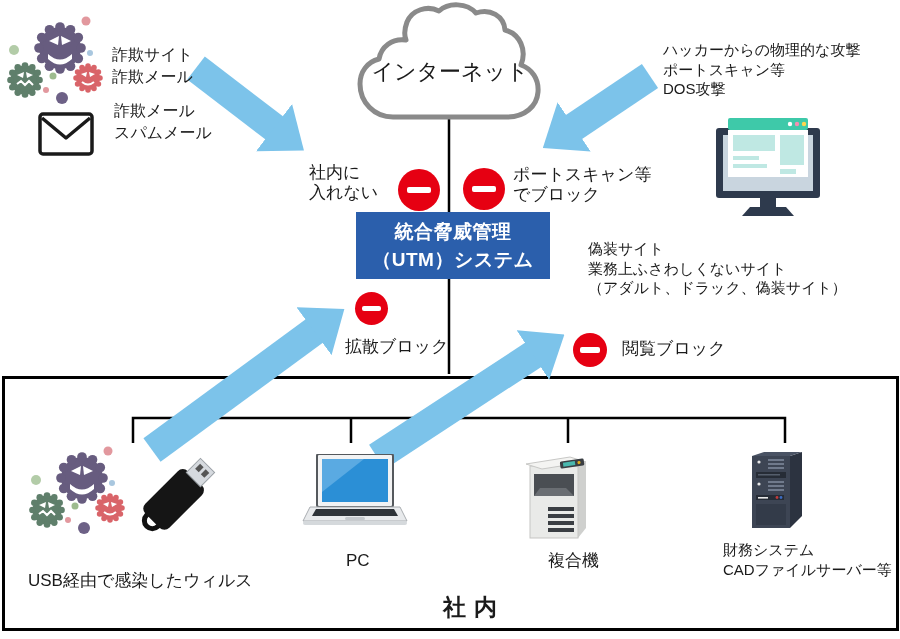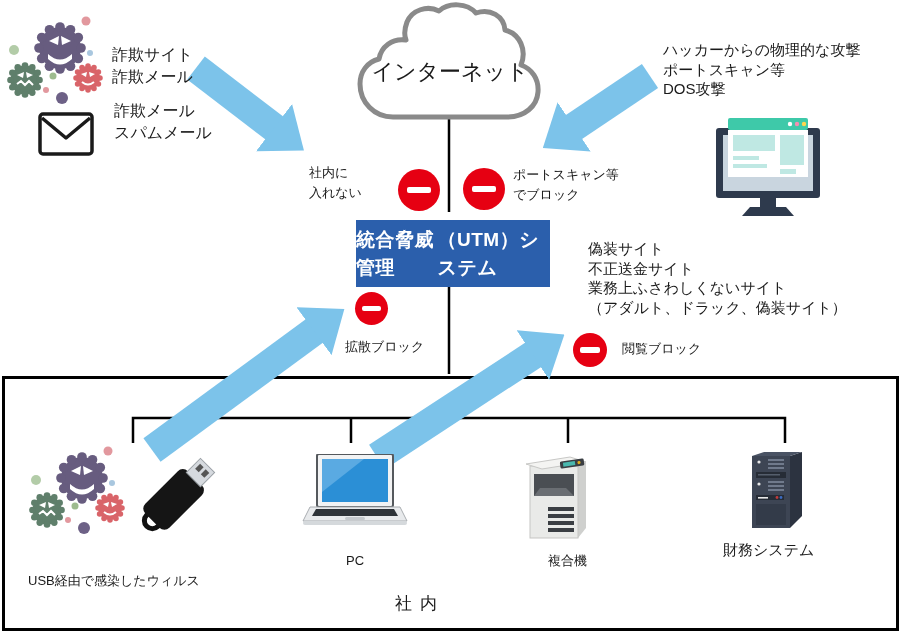--- a/index.html
+++ b/index.html
@@ -1,37 +1,37 @@
 <!DOCTYPE html>
 <html><head>
 <meta charset="utf-8">
 <style>
   html,body{margin:0;padding:0;background:#fff;}
   #stage{position:relative;width:900px;height:639px;background:#ffffff;overflow:hidden;
          font-family:"Liberation Sans","DejaVu Sans",sans-serif;color:#1a1a1a;}
   .abs{position:absolute;}
   .label{font-size:15px;line-height:19.5px;white-space:nowrap;color:#1a1a1a;}
   .label.big{font-size:16px;line-height:22px;}
-  .label.mid{font-size:13px;line-height:19.5px;}
+  .label.mid{font-size:17px;line-height:19.5px;}
   #svg-layer{position:absolute;left:0;top:0;z-index:3;pointer-events:none;}
   .icon-wrap{z-index:4;}
   .txt{z-index:5;}
   
   #company-box{left:2px;top:376px;width:891px;height:249px;border:3px solid #000;z-index:1;background:#fff;}
   
   #utm-box{left:356px;top:212px;width:194px;height:67px;background:#2B5FAC;z-index:4;
-           display:flex;flex-direction:row;align-items:center;justify-content:center;
-           color:#fff;font-weight:bold;font-size:19px;line-height:28px;letter-spacing:.5px;margin-top:8px;}
+           display:flex;flex-direction:column;align-items:center;justify-content:center;
+           color:#fff;font-weight:bold;font-size:19px;line-height:28px;letter-spacing:.5px;}
   
   #internet-label{left:366px;top:57px;width:168px;text-align:center;font-size:22px;font-weight:normal;z-index:5;}
   
   .noentry{border-radius:50%;background:#E60012;display:flex;align-items:center;justify-content:center;z-index:6;}
   .noentry .bar{width:58%;height:16%;background:#fff;border-radius:2px;}
   
-  #company-label{left:395px;top:592px;width:110px;text-align:left;font-size:17px;font-weight:normal;letter-spacing:8px;z-index:5;}
+  #company-label{left:395px;top:592px;width:110px;text-align:right;font-size:23px;font-weight:bold;letter-spacing:8px;z-index:5;}
   .two-line div{display:block;}
 </style>
 </head>
 <body>
 
 <div id="stage">
 
   <div id="company-box" class="abs"></div>
 
   <svg id="svg-layer" width="900" height="639" viewBox="0 0 900 639">
@@ -96,34 +96,34 @@
     <div>入れない</div>
   </div>
 
   <div class="abs txt label mid" style="left:513px;top:165px;">
     <div>ポートスキャン等</div>
     <div>でブロック</div>
   </div>
 
   <div class="abs txt label" style="left:588px;top:241px;font-family:Liberation Mono, monospace;">
     <div>偽装サイト</div>
-    <div>不正送金サイト</div>
     <div>業務上ふさわしくないサイト</div>
     <div>（アダルト、ドラック、偽装サイト）</div>
   </div>
 
   <div class="abs txt label mid" style="left:345px;top:337px;">拡散ブロック</div>
   <div class="abs txt label mid" style="left:622px;top:339px;">閲覧ブロック</div>
 
   <div class="abs txt label mid" style="left:28px;top:551px;margin-top:20px;">USB経由で感染したウィルス</div>
   <div class="abs txt label mid" style="left:346px;top:551px;">PC</div>
   <div class="abs txt label mid" style="left:548px;top:551px;">複合機</div>
 
   <div class="abs txt label" style="left:707px;top:540px;line-height:20px;margin-left:16px;">
     <div>財務システム</div>
+    <div>CADファイルサーバー等</div>
   </div>
 
   <div id="company-label" class="abs">社内</div>
 
   <div id="utm-box" class="abs">
     <div>統合脅威管理</div>
     <div>（UTM）システム</div>
   </div>
 
   <div class="abs noentry" style="left:398px;top:169px;width:42px;height:42px;">

